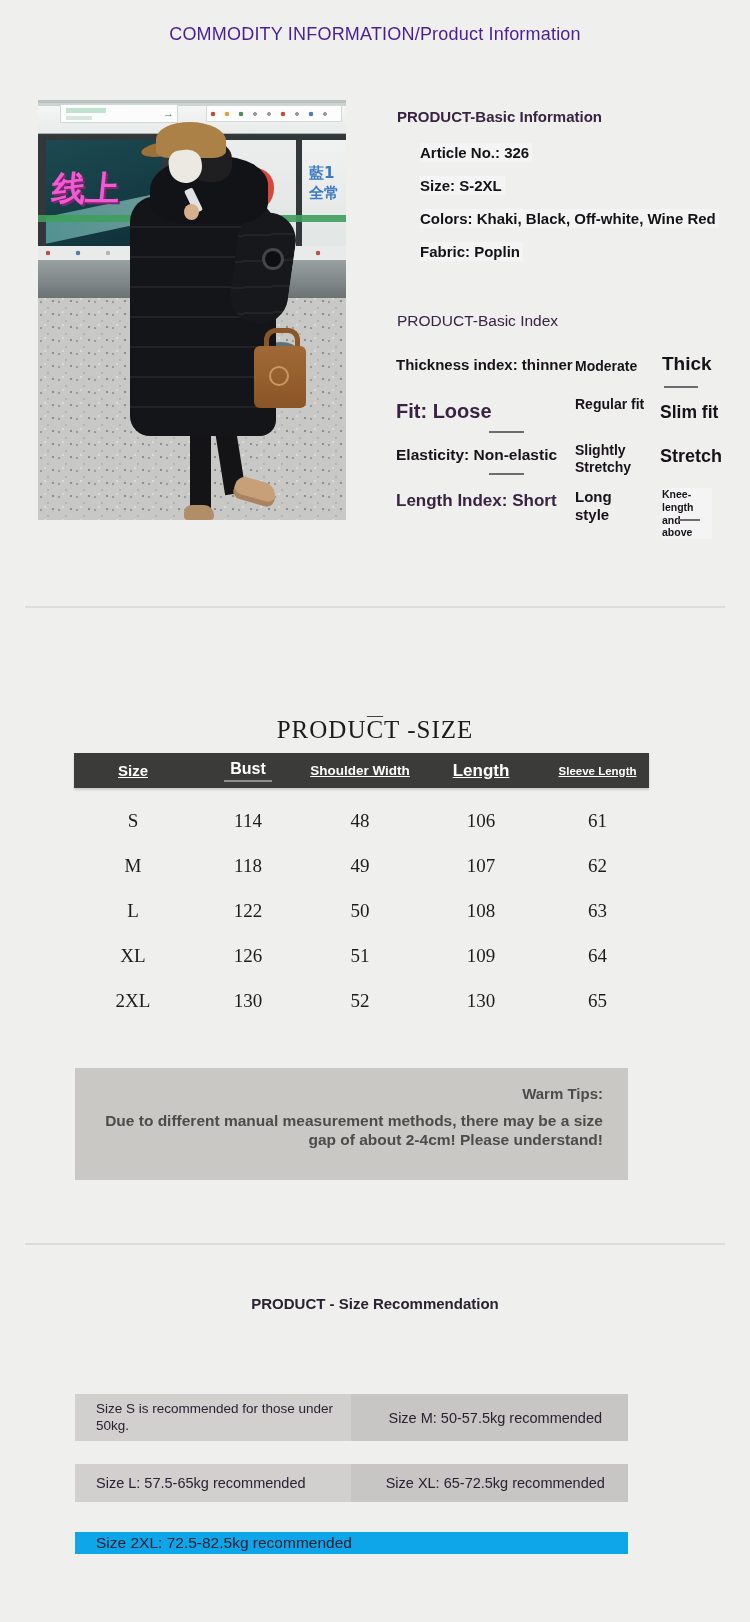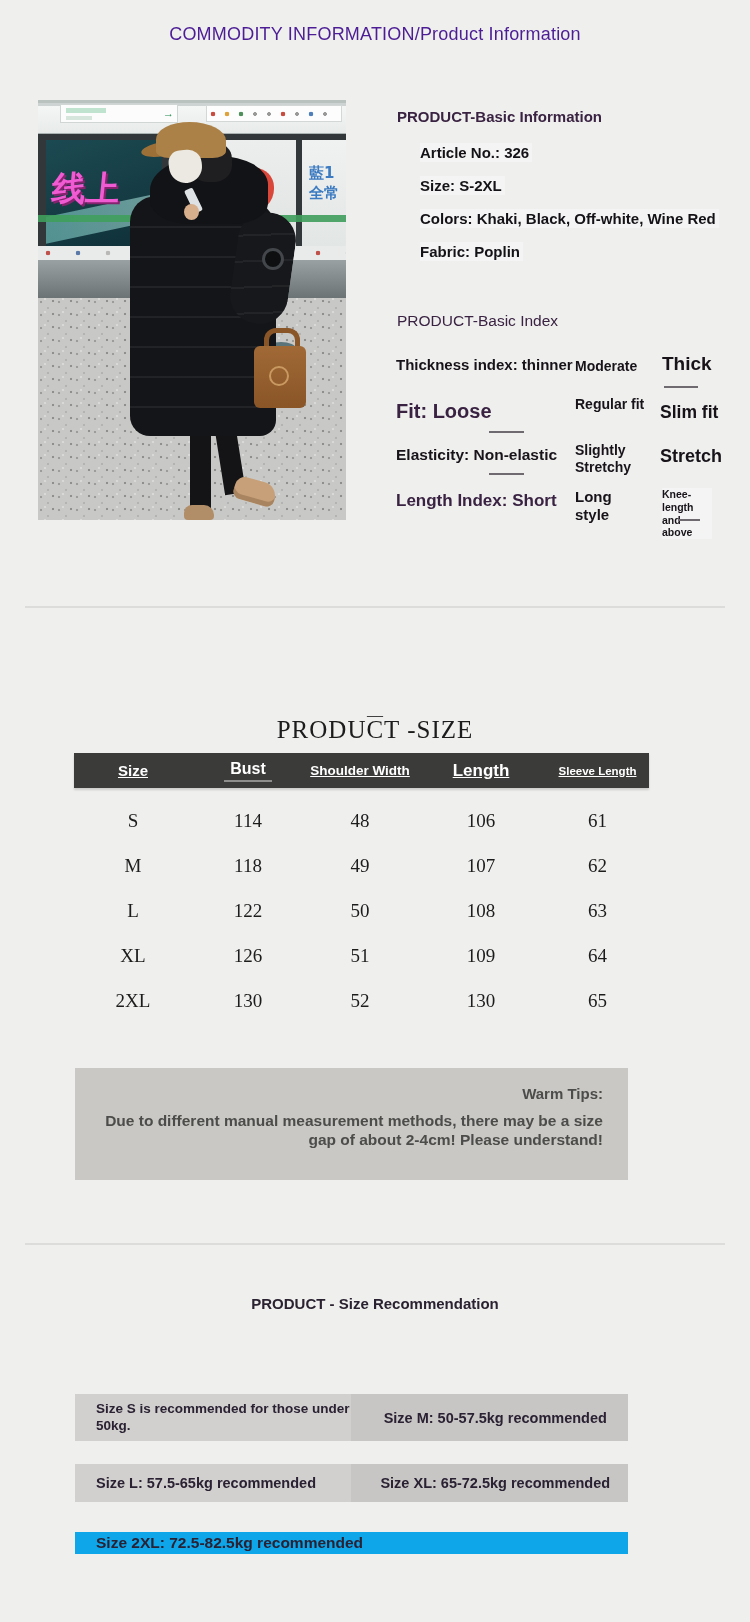--- a/index.html
+++ b/index.html
@@ -126,21 +126,21 @@
   .sz-row .tc { text-align:center; font-family:"Liberation Serif", serif; font-size:19px; color:#1c1c1c; }
 
   
   .tips { left:75px; top:1068px; width:553px; height:112px; background:#c9c8c5; padding:17px 25px;text-align:right; }
   .tips-title { font-size:15px; font-weight:bold; color:#4c4c4a; }
   .tips-body { margin-top:10px; font-size:15.5px; font-weight:bold; color:#4c4c4a; line-height:1.2; }
 
   
   .rec-heading { left:0; top:1295px; width:750px; text-align:center; font-size:15px; font-weight:bold; color:#2a2230; }
   .rec-bar { left:75px; width:553px; display:flex; align-items:center;
-    background:linear-gradient(90deg,#d1d0ce 0 50%, #c7c6c4 50% 100%); color:#2a2133; font-weight:bold; }
+    background:linear-gradient(90deg,#d1d0ce 0 50%, #c7c6c4 50% 100%); color:#2a2133; font-weight:normal; }
   .rb1 { top:1394px; height:47px; }
   .rb2 { top:1464px; height:38px; }
   .rb3 { top:1532px; height:22px; background:#0ea5e9; }
   .rec-left { width:52%; padding-left:21px; font-size:13.5px; line-height:1.25; }
   .rb1 .rec-left { max-width:290px; }
   .rec-right { width:48%; text-align:center; font-size:14.5px; }
   .rb2 .rec-left { font-size:14.5px; }
   .rb3 .rec-left { width:100%; font-size:15.5px; }
 </style>
 </head>

